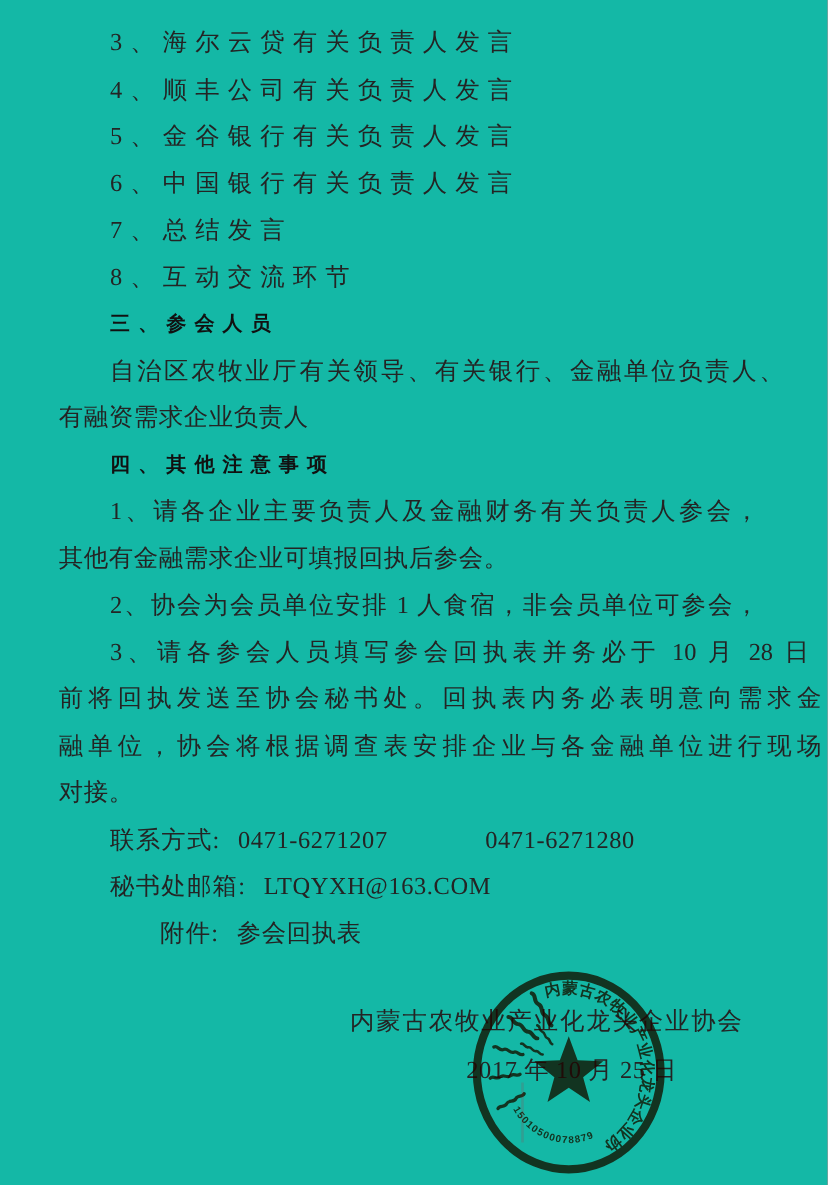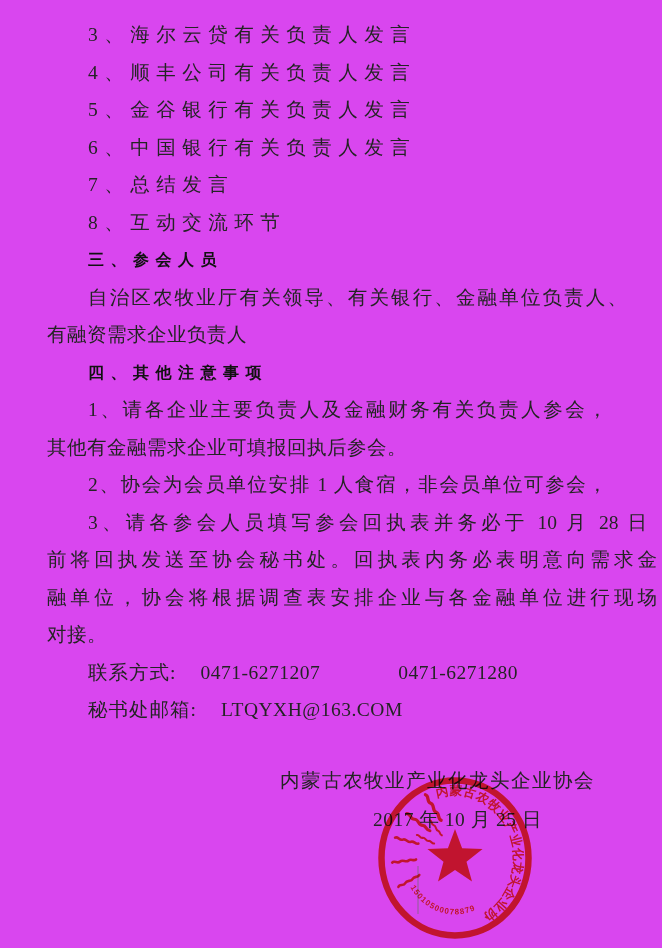--- a/index.html
+++ b/index.html
@@ -1,36 +1,36 @@
 <!DOCTYPE html>
 <html><head>
 <meta charset="utf-8">
 <style>
   html,body{margin:0;padding:0;background:#888;}
   .page{
-    position:relative;width:662px;height:948px;background:#d946ef;
+    position:relative;width:662px;height:948px;background:#14b8a6;
     font-family:"Liberation Serif", serif;color:#242424;overflow:hidden;
     margin:0 auto;
   }
   .col{position:absolute;left:47px;top:16px;width:610px;}
   .line{height:37.5px;line-height:37.5px;font-size:19.5px;}
   .list{padding-left:41px;letter-spacing:6.5px;white-space:nowrap;}
   .heading{
     padding-left:41px;letter-spacing:6.5px;white-space:nowrap;
     font-family:"Liberation Sans", sans-serif;font-weight:bold;font-size:16px;color:#111;
   }
   .jfull{text-align:justify;text-align-last:justify;}
   .ind{padding-left:41px;}
   .pr10{padding-right:10px;}
   .pr30{padding-right:30px;}
   .pr50{padding-right:50px;}
   .flush{letter-spacing:0.5px;white-space:nowrap;}
   .contact{white-space:nowrap;}
   .contact .lbl{letter-spacing:1px;}
-  .contact .val{margin-left:24px;letter-spacing:0.5px;}
+  .contact .val{margin-left:14px;letter-spacing:0.5px;}
   .contact .val2{margin-left:78px;letter-spacing:0.5px;font-family:Liberation Serif, serif;}
   .attach{padding-left:81px;}
   .sig-org{
     margin-top:32px;height:39px;line-height:39px;font-size:19.5px;
     letter-spacing:1.5px;margin-left:233px;white-space:nowrap;
   }
   .sig-date{
     height:39px;line-height:39px;font-size:19.5px;
     letter-spacing:0.5px;margin-left:326px;white-space:nowrap;
   }
@@ -68,20 +68,23 @@
     <div class="line jfull">前将回执发送至协会秘书处。回执表内务必表明意向需求金</div>
     <div class="line jfull">融单位，协会将根据调查表安排企业与各金融单位进行现场</div>
     <div class="line flush">对接。</div>
 
     <div class="line contact ind">
       <span class="lbl">联系方式:</span><span class="val">0471-6271207</span><span class="val2">0471-6271280</span>
     </div>
     <div class="line contact ind">
       <span class="lbl">秘书处邮箱:</span><span class="val">LTQYXH@163.COM</span>
     </div>
+    <div class="line contact attach">
+      <span class="lbl">附件:</span><span class="val">参会回执表</span>
+    </div>
 
     <div class="sig-org">内蒙古农牧业产业化龙头企业协会</div>
     <div class="sig-date">2017 年 10 月 25 日</div>
   </div>
 
   <div class="scan-line"></div>
 
   <svg class="seal" viewBox="0 0 170 176" xmlns="http://www.w3.org/2000/svg">
     <defs>
       <path id="ringTextPath" d="M 66.8 27.5 A 60 64 0 0 1 115.3 143.4" fill="none"></path>

